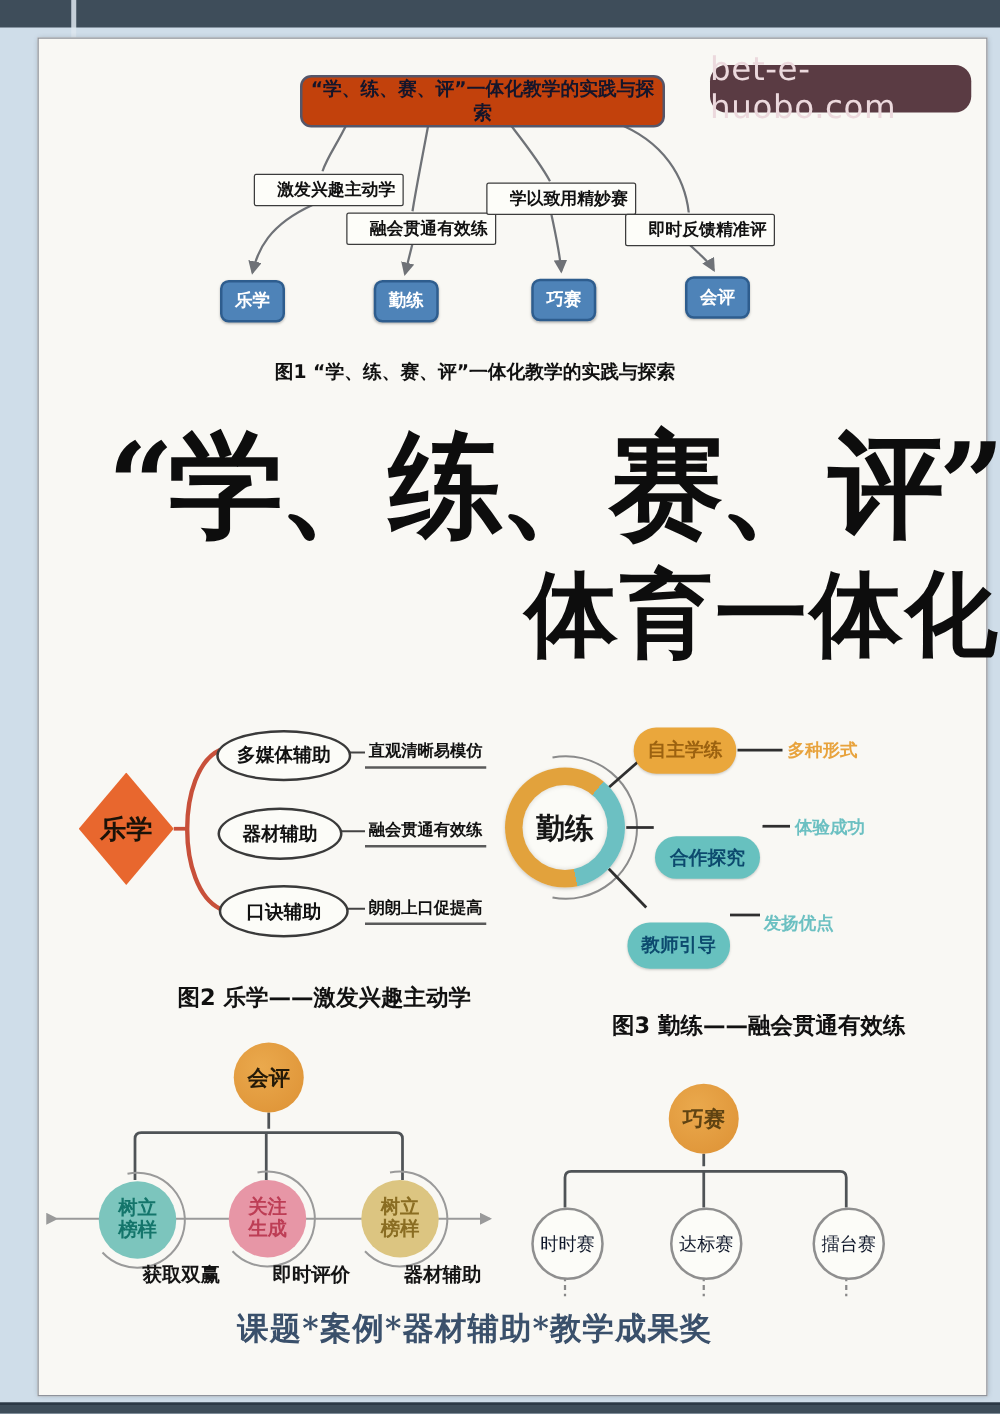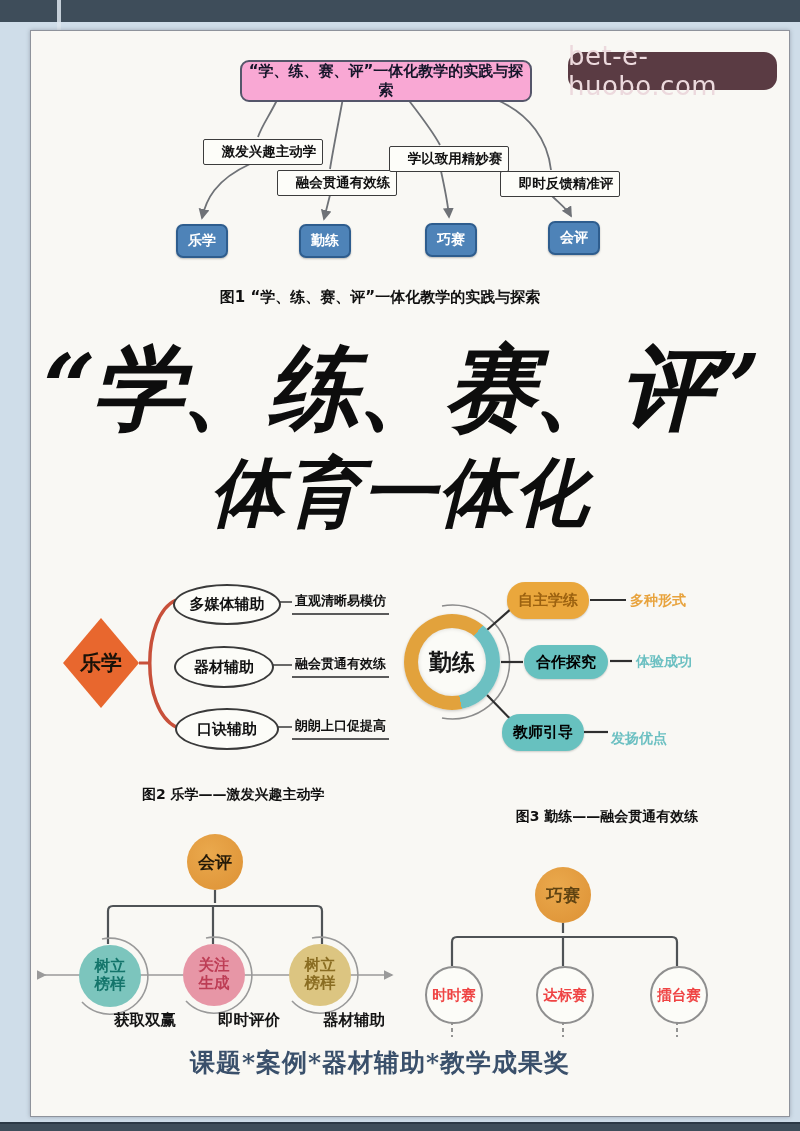--- a/index.html
+++ b/index.html
@@ -4,49 +4,49 @@
 <style>
   html,body{margin:0;padding:0;}
   body{background:#cfdde9;font-family:"DejaVu Sans","Liberation Sans",sans-serif;}
   #root{position:relative;width:800px;height:1131px;overflow:hidden;background:#cfdde9;}
   .abs{position:absolute;}
   .bar{background:#3e4d5a;}
   .page{background:#f9f8f4;border:1px solid #8f939b;box-shadow:0 0 4px rgba(60,70,80,.35);}
   .wm{background:#5a3b43;color:#ecd9dd;border-radius:13px;display:flex;align-items:center;justify-content:center;
       font-size:26px;letter-spacing:.5px;margin-top:24px;}
   svg.overlay{pointer-events:none;}
-  .rootbox{background:#f9a8d4;border:2px solid #55566a;border-radius:9px;color:#15152a;
+  .rootbox{background:#c2410c;border:2px solid #55566a;border-radius:9px;color:#15152a;
       font-weight:bold;font-size:15px;display:flex;align-items:center;justify-content:center;text-align:center;}
   .wbox{background:#fdfdf9;border:1.5px solid #3c3c3c;color:#111;font-weight:bold;font-size:13.5px;
       display:flex;align-items:center;justify-content:center;border-radius:2px;padding-left:12px;}
   .bluebox{background:#4e83b8;border:2px solid #2e5d8e;border-radius:7px;color:#fff;font-weight:bold;
       font-size:14px;display:flex;align-items:center;justify-content:center;box-shadow:0 1px 2px rgba(0,0,0,.25);}
-  .cap{color:#111;font-weight:bold;font-size:14px;text-align:center;white-space:nowrap;}
+  .cap{color:#111;font-weight:bold;font-size:18px;text-align:center;white-space:nowrap;}
   .bigtitle{font-family:"DejaVu Serif","Liberation Serif",serif;font-weight:900;color:#0d0d0d;
-      text-align:center;white-space:nowrap;font-style:italic;}
+      text-align:right;white-space:nowrap;}
   .diamond{background:#e8672e;clip-path:polygon(50% 0,100% 50%,50% 100%,0 50%);
       display:flex;align-items:center;justify-content:center;color:#1a1208;font-weight:bold;font-size:21px;}
   .ellipse{background:#fcfcf8;border:2px solid #3a3a3a;border-radius:50%;display:flex;align-items:center;
       justify-content:center;color:#111;font-weight:bold;font-size:15px;white-space:nowrap;}
   .ulabel{color:#111;font-weight:bold;font-size:13px;border-bottom:2px solid #5a5a5a;padding:0 3px 3px 3px;white-space:nowrap;}
   .ring{border-radius:50%;background:conic-gradient(#e2a23c 0 40deg,#6cc0c2 40deg 168deg,#e2a23c 168deg 360deg);
       box-shadow:0 1px 3px rgba(0,0,0,.2);}
   .ringinner{background:#fbfbf7;border-radius:50%;display:flex;align-items:center;justify-content:center;
       color:#161616;font-weight:bold;font-size:23px;box-shadow:inset 0 0 4px rgba(0,0,0,.15);}
   .pill{border-radius:18px;display:flex;align-items:center;justify-content:center;font-weight:bold;
       font-size:15px;white-space:nowrap;box-shadow:0 1px 2px rgba(0,0,0,.18);}
   .pill.orange{background:#eaa73c;color:#9c6210;}
-  .pill.teal{background:#67c1bf;color:#000000;}
+  .pill.teal{background:#67c1bf;color:#0c4a6e;margin-top:24px;}
   .tag{font-weight:bold;font-size:14px;white-space:nowrap;}
   .circle{border-radius:50%;display:flex;align-items:center;justify-content:center;text-align:center;}
   .topcircle{background:radial-gradient(circle at 40% 35%,#eaa94d,#dd9134);color:#241a08;font-weight:bold;font-size:17px;}
   .subcircle{font-weight:bold;font-size:15.5px;line-height:1.15;}
   .subcircle .wrap2{width:36px;}
   .blabel{color:#141414;font-weight:bold;font-size:15.5px;white-space:nowrap;}
-  .gamecircle{background:#fcfcf8;border:2px solid #8f8f8f;color:#ef4444;font-weight:bold;font-size:14.5px;}
+  .gamecircle{background:#fcfcf8;border:2px solid #8f8f8f;color:#0f172a;font-weight:normal;font-size:14.5px;}
   .footer{font-family:"DejaVu Serif","Liberation Serif",serif;font-weight:bold;font-size:25px;
       color:#3a506b;text-align:center;letter-spacing:1px;white-space:nowrap;}
 </style>
 </head>
 <body>
 
 <div id="root">
 
   <div class="abs bar" style="left:0;top:0;width:800px;height:22px;"></div>
   <div class="abs" style="left:57px;top:0;width:4px;height:32px;background:#dde6ee;opacity:.85;"></div>

